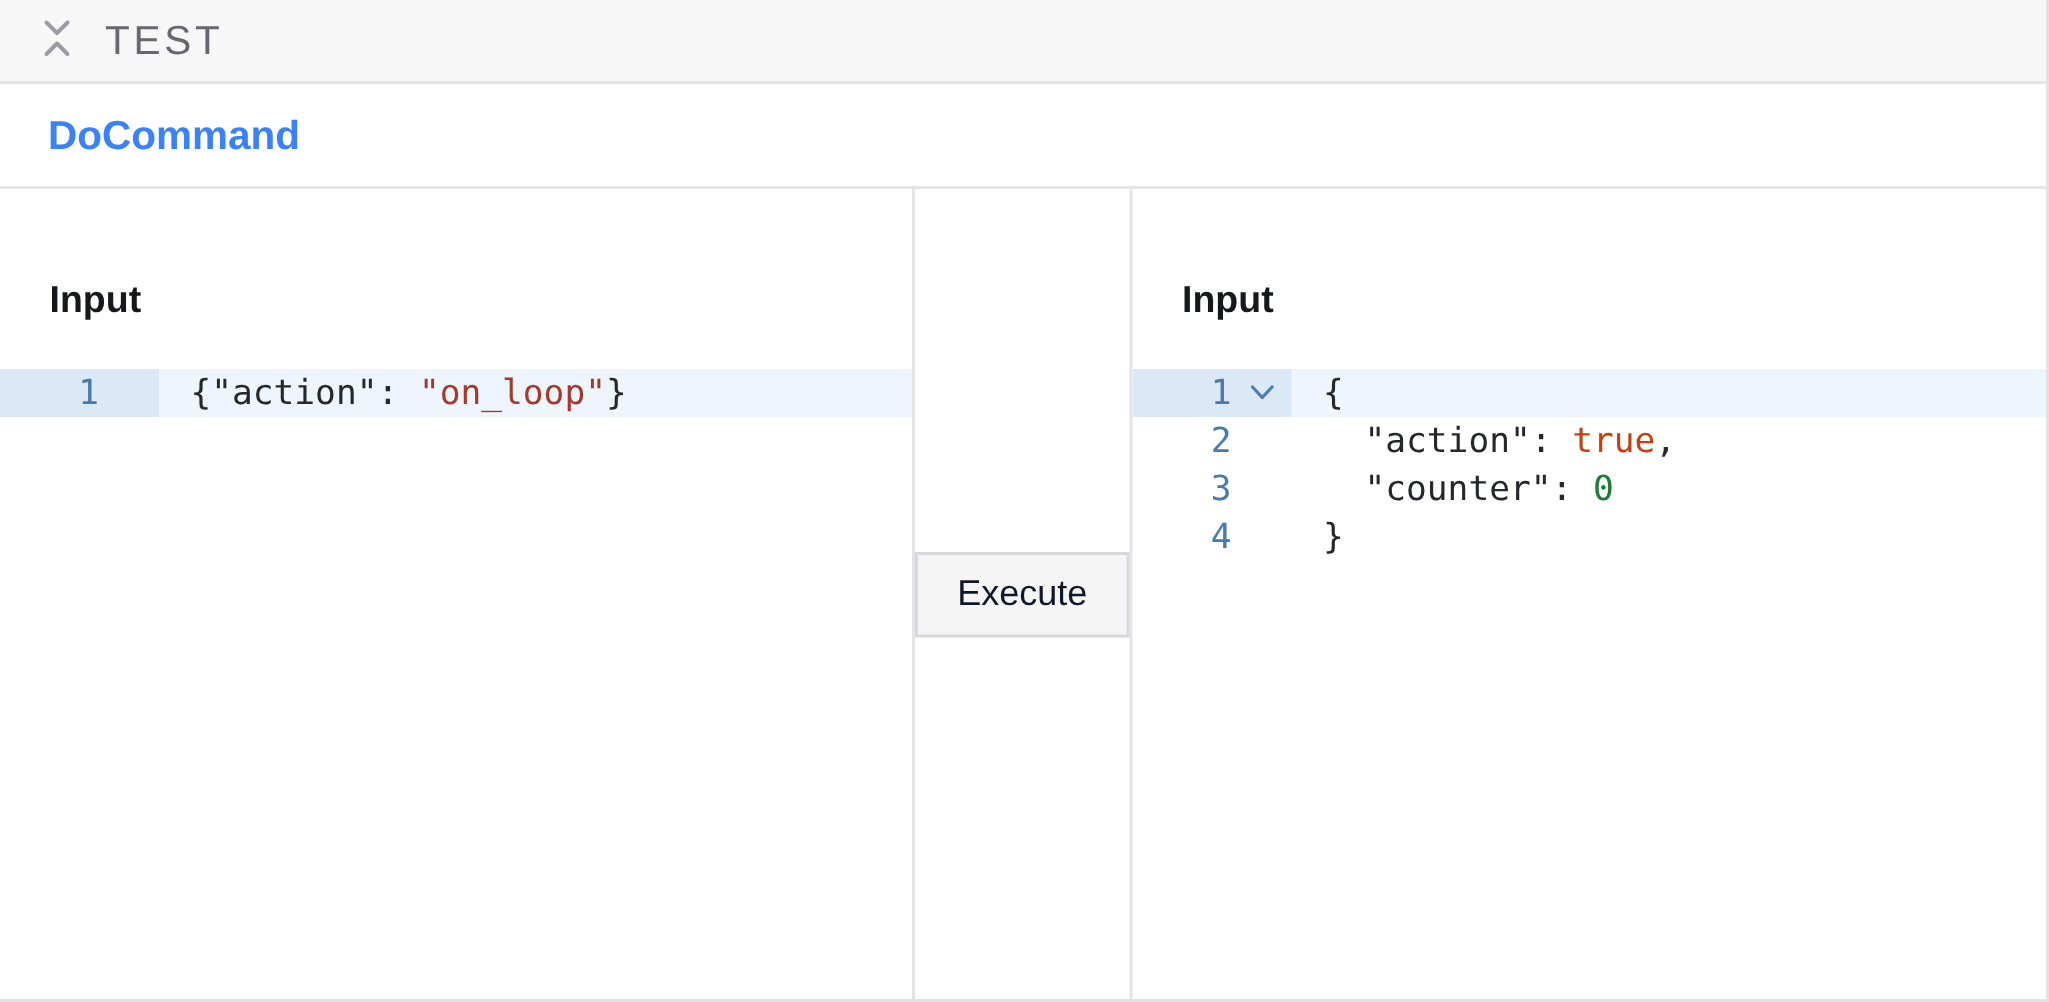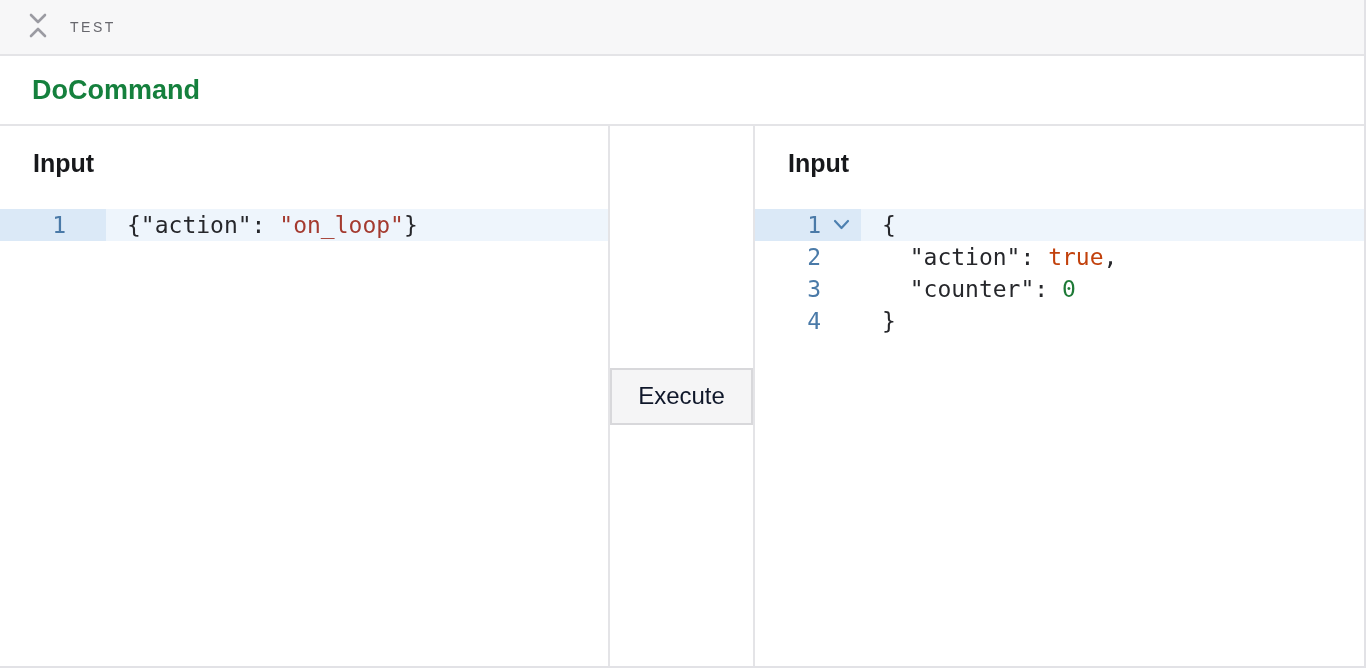--- a/index.html
+++ b/index.html
@@ -31,51 +31,51 @@
   .collapse-btn {
     background: none;
     border: none;
     cursor: pointer;
     display: flex;
     align-items: center;
     padding: 0;
     margin-right: 21px;
   }
   .topbar-label {
-    font-size: 14px;
+    font-size: 27px;
     letter-spacing: 2.5px;
     color: #67676d;
     font-weight: 500;
   }
 
   
   .cmd-header {
     height: 70px;
     flex: 0 0 70px;
     background: #ffffff;
     border-bottom: 2px solid #e4e4e7;
     display: flex;
     align-items: center;
     padding-left: 32px;
   }
   .cmd-title {
     font-size: 27px;
     font-weight: bold;
-    color: #15803d;
+    color: #3b82f6;
   }
 
   
   .content {
     flex: 1 1 auto;
     display: flex;
     min-height: 0;
   }
   .v-divider { width: 2px; background: #e4e4e7; flex: 0 0 2px; }
 
-  .panel { padding-top: 22px; overflow: hidden; }
+  .panel { padding-top: 22px; overflow: hidden; margin-top: 37px; }
   .panel-left  { width: 608px; flex: 0 0 608px; }
   .panel-right { flex: 1 1 auto; }
   .panel-title {
     margin-left: 33px;
     font-size: 25px;
     line-height: 30px;
     font-weight: bold;
     color: #17181b;
   }
   .editor { margin-top: 31px; }

